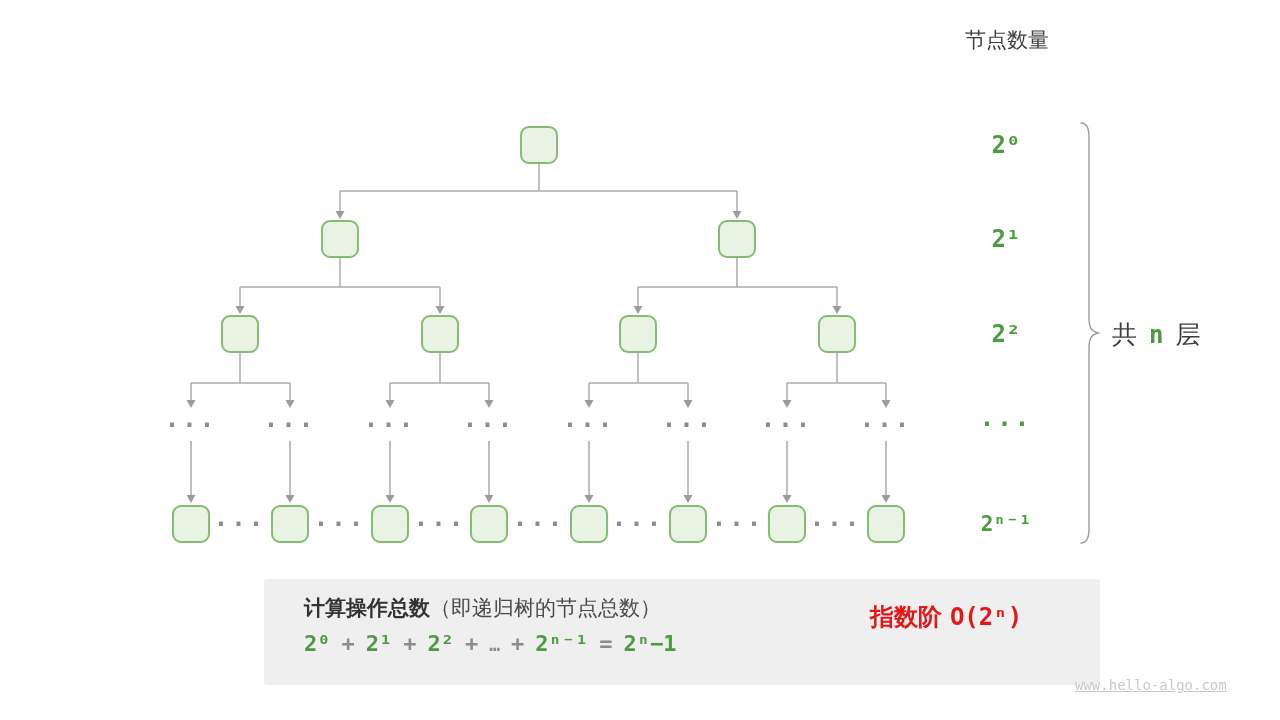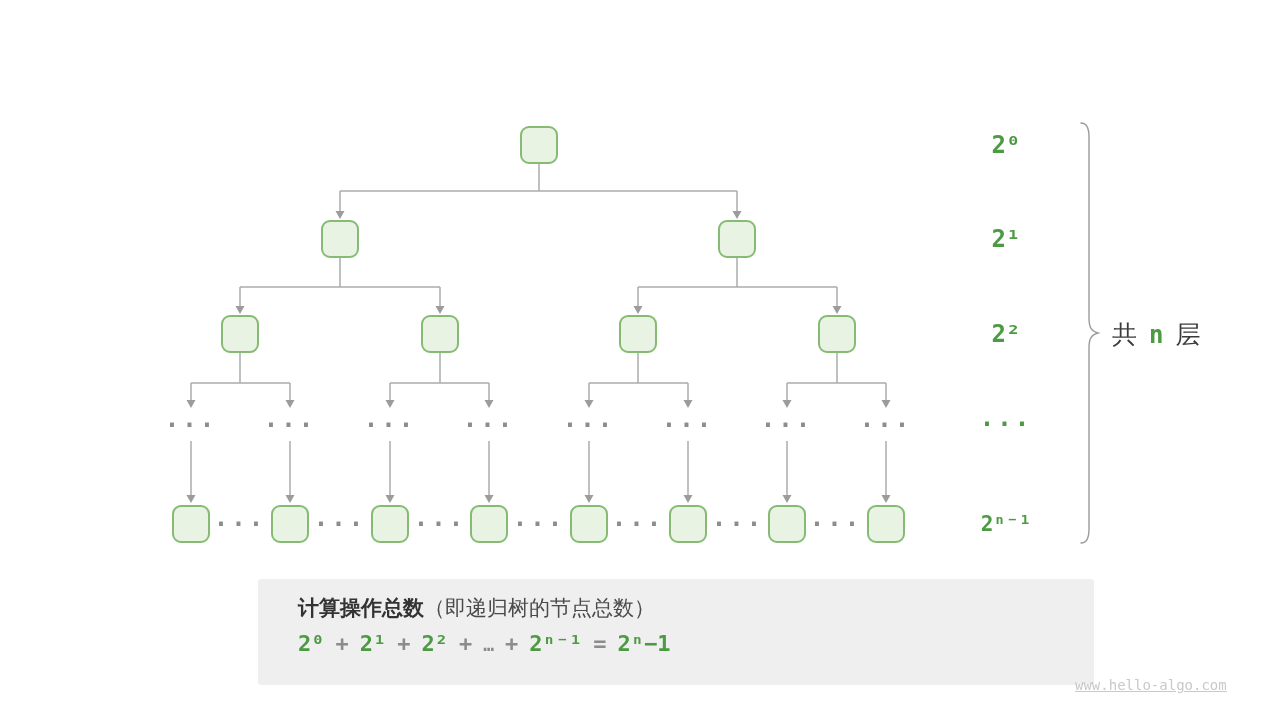--- a/index.html
+++ b/index.html
@@ -46,21 +46,21 @@
     display: flex; align-items: center; gap: 12px;
     font-size: 25px; color: #3b3b3b;
   }
   .brace-label .var-n {
     font-family: "DejaVu Sans Mono", "DejaVu Sans", monospace;
     font-weight: bold; color: #4c9a42; font-size: 24px;
   }
 
   
   .panel {
-    position: absolute; left: 258px; top: 579px; width: 836px; height: 106px;
+    position: absolute; left: 264px; top: 579px; width: 836px; height: 106px;
     background: #efefef; border-radius: 3px; z-index: 1;
   }
   .ops-block { position: absolute; left: 40px; top: 14px; }
   .ops-title-row { font-size: 21px; line-height: 30px; white-space: nowrap; }
   .ops-title-bold { font-weight: bold; color: #333333; }
   .ops-title-note { font-weight: normal; color: #4a4a4a; }
   .formula-row {
     margin-top: 8px; display: flex; align-items: baseline; gap: 11px;
     font-family: "DejaVu Sans Mono", "DejaVu Sans", monospace;
     font-size: 22px; font-weight: bold; white-space: nowrap;
@@ -153,20 +153,21 @@
       <polygon points="782.5,495 791.5,495 787,503"></polygon>
       <polygon points="881.5,495 890.5,495 886,503"></polygon>
     </g>
     <path d="M 1081 123 C 1087 123 1089 128 1089 137 L 1089 318 C 1089 327 1091 331 1098 333 C 1091 335 1089 339 1089 348 L 1089 529 C 1089 538 1087 543 1081 543" fill="none" stroke="#9b9b9b" stroke-width="1.4" stroke-linecap="round"></path>
     <polygon points="762,632 786,632 786,622 805,640 786,658 786,648 762,648" fill="#c5c5c5"></polygon>
   </svg>
 
   <div class="tree-title-block">
   </div>
   <div class="right-title-block">
+    <div class="right-title-line">节点数量</div>
   </div>
 
   <div class="node" style="left:520px; top:126px;"></div>
 
   <div class="node" style="left:321px; top:220px;"></div>
   <div class="node" style="left:718px; top:220px;"></div>
 
   <div class="node" style="left:221px; top:315px;"></div>
   <div class="node" style="left:421px; top:315px;"></div>
   <div class="node" style="left:619px; top:315px;"></div>
@@ -222,18 +223,21 @@
         <span class="tok-green">2²</span>
         <span class="tok-gray">+</span>
         <span class="tok-gray tok-small">…</span>
         <span class="tok-gray">+</span>
         <span class="tok-green">2ⁿ⁻¹</span>
         <span class="tok-gray">=</span>
         <span class="tok-green">2ⁿ−1</span>
       </div>
     </div>
     <div class="result-block">
+      <div class="result-value">
+        <span>指数阶</span><span class="big-o">O(2ⁿ)</span>
+      </div>
     </div>
   </div>
 
   <div class="watermark">www.hello-algo.com</div>
 
 </div>
 
 </body></html>

